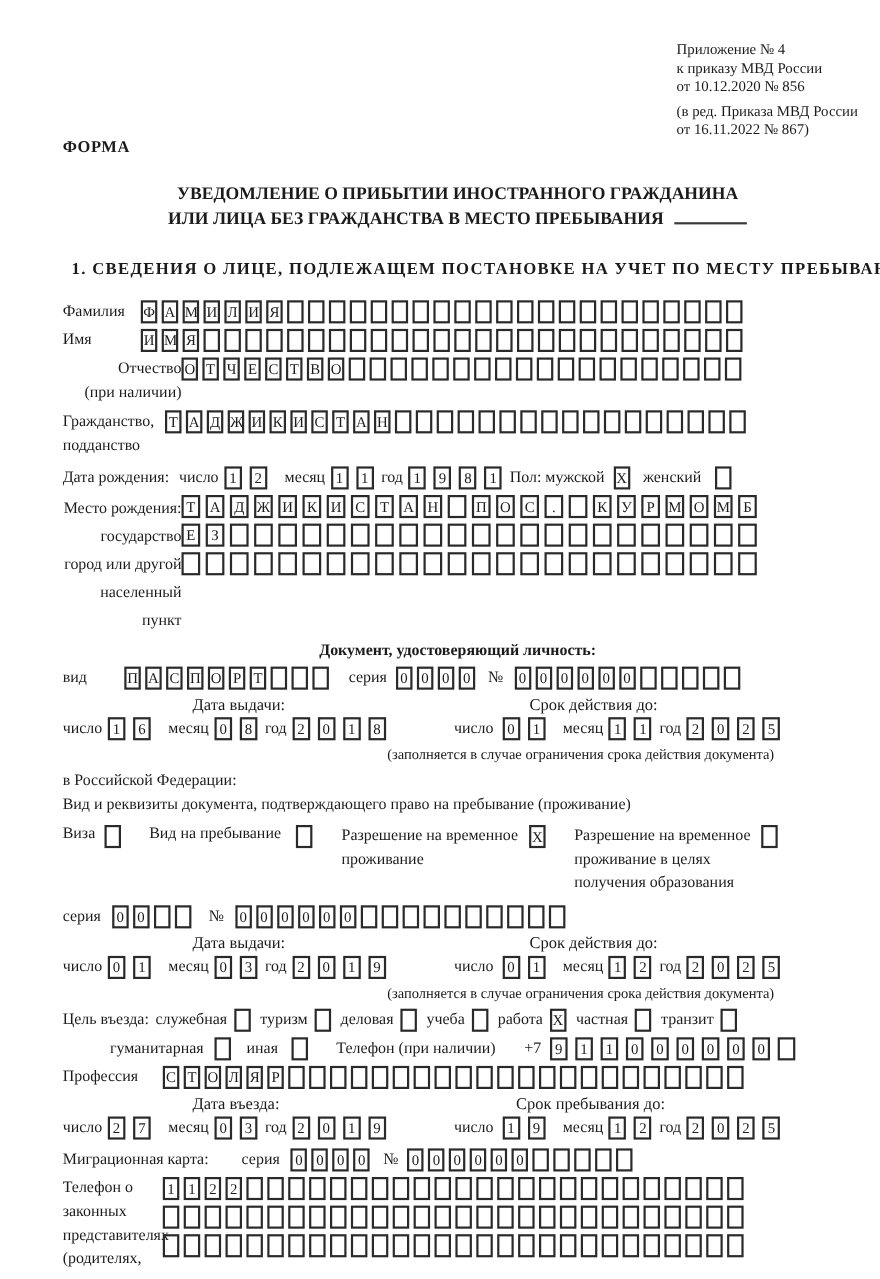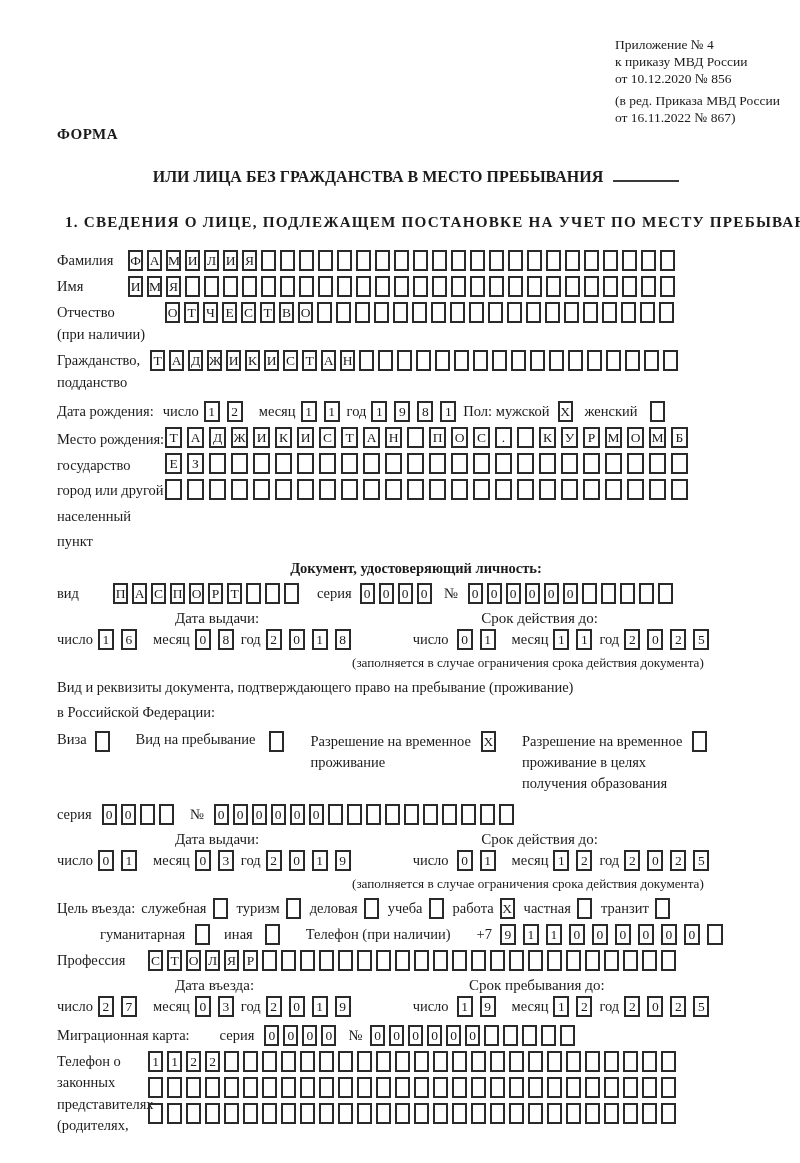--- a/index.html
+++ b/index.html
@@ -38,21 +38,21 @@
   }
   .cells-wide .cell { width: 17px; margin-right: 5px; }
   .dcells .cell { width: 16px; margin-right: 7px; }
   .chk .cell { margin-right: 0; }
 
   
   .w71 { width: 71px; }
   .w56 { width: 56px; }
   .w91 { width: 91px; }
   .w93 { width: 93px; }
-  .w108 { width: 108px; }
+  .w108 { width: 108px; text-align: right; }
   .lblcol { flex: none; }
   .lblcol div { line-height: 25.5px; }
   .lblcol-sm div { line-height: 21.5px; }
   .stack { display: flex; flex-direction: column; }
   .stack .cells { margin-bottom: 5px; }
 
   .doc-heading { text-align: center; font-weight: bold; font-size: 14.5px; margin: 3px 0 6px -20px; }
   .dates-head { display: flex; font-size: 15px; margin: 6px 0 2px 0; }
   .note { font-size: 13.2px; margin: 1px 0 6px 0; }
   .intro { font-size: 14.5px; line-height: 21px; margin: 4px 0 2px 0; }
@@ -76,20 +76,21 @@
     <div>к приказу МВД России</div>
     <div>от 10.12.2020 № 856</div>
     <div class="gap"></div>
     <div>(в ред. Приказа МВД России</div>
     <div>от 16.11.2022 № 867)</div>
   </div>
 
   <div class="forma">ФОРМА</div>
 
   <div class="title">
+    <div>УВЕДОМЛЕНИЕ О ПРИБЫТИИ ИНОСТРАННОГО ГРАЖДАНИНА</div>
     <div>
       <span>ИЛИ ЛИЦА БЕЗ ГРАЖДАНСТВА В МЕСТО ПРЕБЫВАНИЯ</span><span class="blank-line"></span>
     </div>
   </div>
 
   <div class="section-heading">1. СВЕДЕНИЯ О ЛИЦЕ, ПОДЛЕЖАЩЕМ ПОСТАНОВКЕ НА УЧЕТ ПО МЕСТУ ПРЕБЫВАНИЯ</div>
 
   <div class="form-body">
 
     <div class="row">
@@ -430,22 +431,22 @@
           <span class="cell">2</span>
           <span class="cell">0</span>
           <span class="cell">2</span>
           <span class="cell">5</span>
         </span>
     </div>
 
     <div class="note" style="margin-left:295px">(заполняется в случае ограничения срока действия документа)</div>
 
     <div class="intro">
+      <div style="margin-top:4px">в Российской Федерации:</div>
       <div>Вид и реквизиты документа, подтверждающего право на пребывание (проживание)</div>
-      <div style="margin-top:4px">в Российской Федерации:</div>
     </div>
 
     <div class="row row-top visa-row">
       <span class="lbl">Виза</span>
       <span class="cells chk ml8">
           <span class="cell"></span>
         </span>
       <span class="lbl ml26">Вид на пребывание</span>
       <span class="cells chk ml14">
           <span class="cell"></span>

